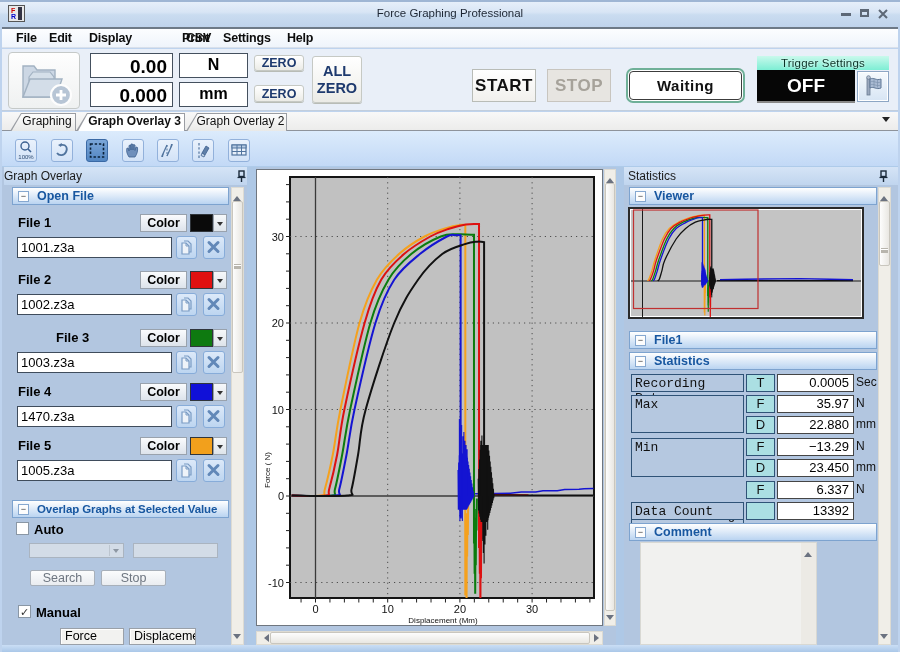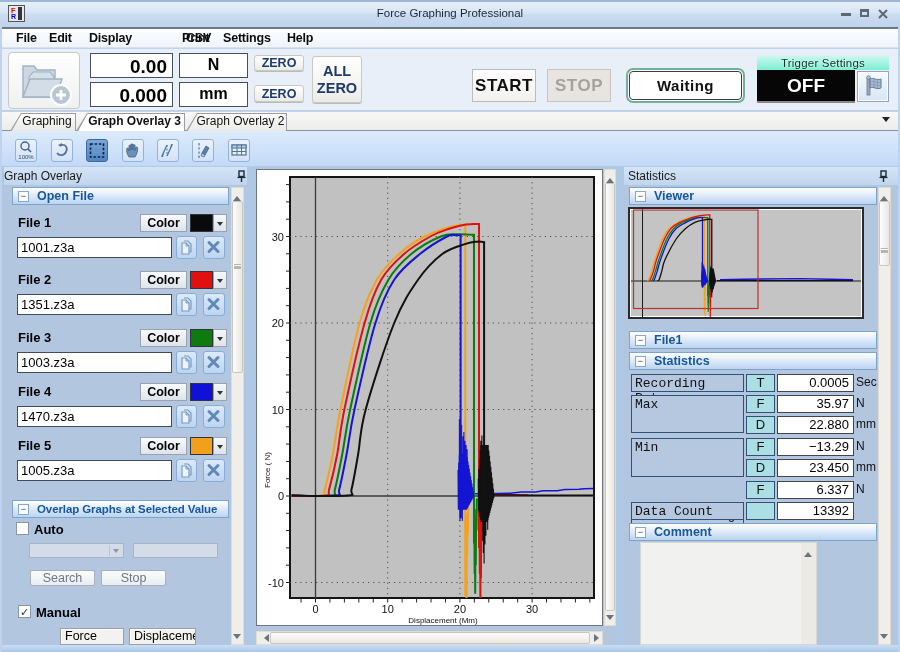--- a/index.html
+++ b/index.html
@@ -217,31 +217,31 @@
       <path d="M9,6 L9,9 L12,9" fill="none" stroke="#7b9cc4" stroke-width="1"></path>
     </svg></div>
 <div class="xbtn" style="top:236px;"><svg width="20" height="21" viewBox="0 0 20 21">
       <path d="M5,5.5 L14,14.5 M14,5.5 L5,14.5" stroke="#6288b8" stroke-width="3" stroke-linecap="round"></path>
     </svg></div>
 
 <div class="filelabel" style="top:272px;">File 2</div>
 <div class="colorbox" style="top:271px;">Color</div>
 <div class="swatch" style="top:271px;background:#e01010;"></div>
 <div class="swarrow" style="top:271px;"></div>
-<div class="ffield" style="top:294px;">1351.z3a</div>
+<div class="ffield" style="top:294px;">1002.z3a</div>
 <div class="fbtn" style="left:176px;top:293px;"><svg width="19" height="21" viewBox="0 0 19 21">
       <path d="M5,6 L5,17 L12,17 L12,9 L9,6 Z" fill="#eef3f9" stroke="#7b9cc4" stroke-width="1.2"></path>
       <path d="M7,4 L11,4 L14,7 L14,15 L12,15" fill="none" stroke="#7b9cc4" stroke-width="1.2"></path>
       <path d="M9,6 L9,9 L12,9" fill="none" stroke="#7b9cc4" stroke-width="1"></path>
     </svg></div>
 <div class="xbtn" style="top:293px;"><svg width="20" height="21" viewBox="0 0 20 21">
       <path d="M5,5.5 L14,14.5 M14,5.5 L5,14.5" stroke="#6288b8" stroke-width="3" stroke-linecap="round"></path>
     </svg></div>
 
-<div class="filelabel" style="top:330px;">File 3</div>
+<div class="filelabel" style="top:330px;margin-left:38px;">File 3</div>
 <div class="colorbox" style="top:329px;">Color</div>
 <div class="swatch" style="top:329px;background:#0e7a10;"></div>
 <div class="swarrow" style="top:329px;"></div>
 <div class="ffield" style="top:352px;">1003.z3a</div>
 <div class="fbtn" style="left:176px;top:351px;"><svg width="19" height="21" viewBox="0 0 19 21">
       <path d="M5,6 L5,17 L12,17 L12,9 L9,6 Z" fill="#eef3f9" stroke="#7b9cc4" stroke-width="1.2"></path>
       <path d="M7,4 L11,4 L14,7 L14,15 L12,15" fill="none" stroke="#7b9cc4" stroke-width="1.2"></path>
       <path d="M9,6 L9,9 L12,9" fill="none" stroke="#7b9cc4" stroke-width="1"></path>
     </svg></div>
 <div class="xbtn" style="top:351px;"><svg width="20" height="21" viewBox="0 0 20 21">

